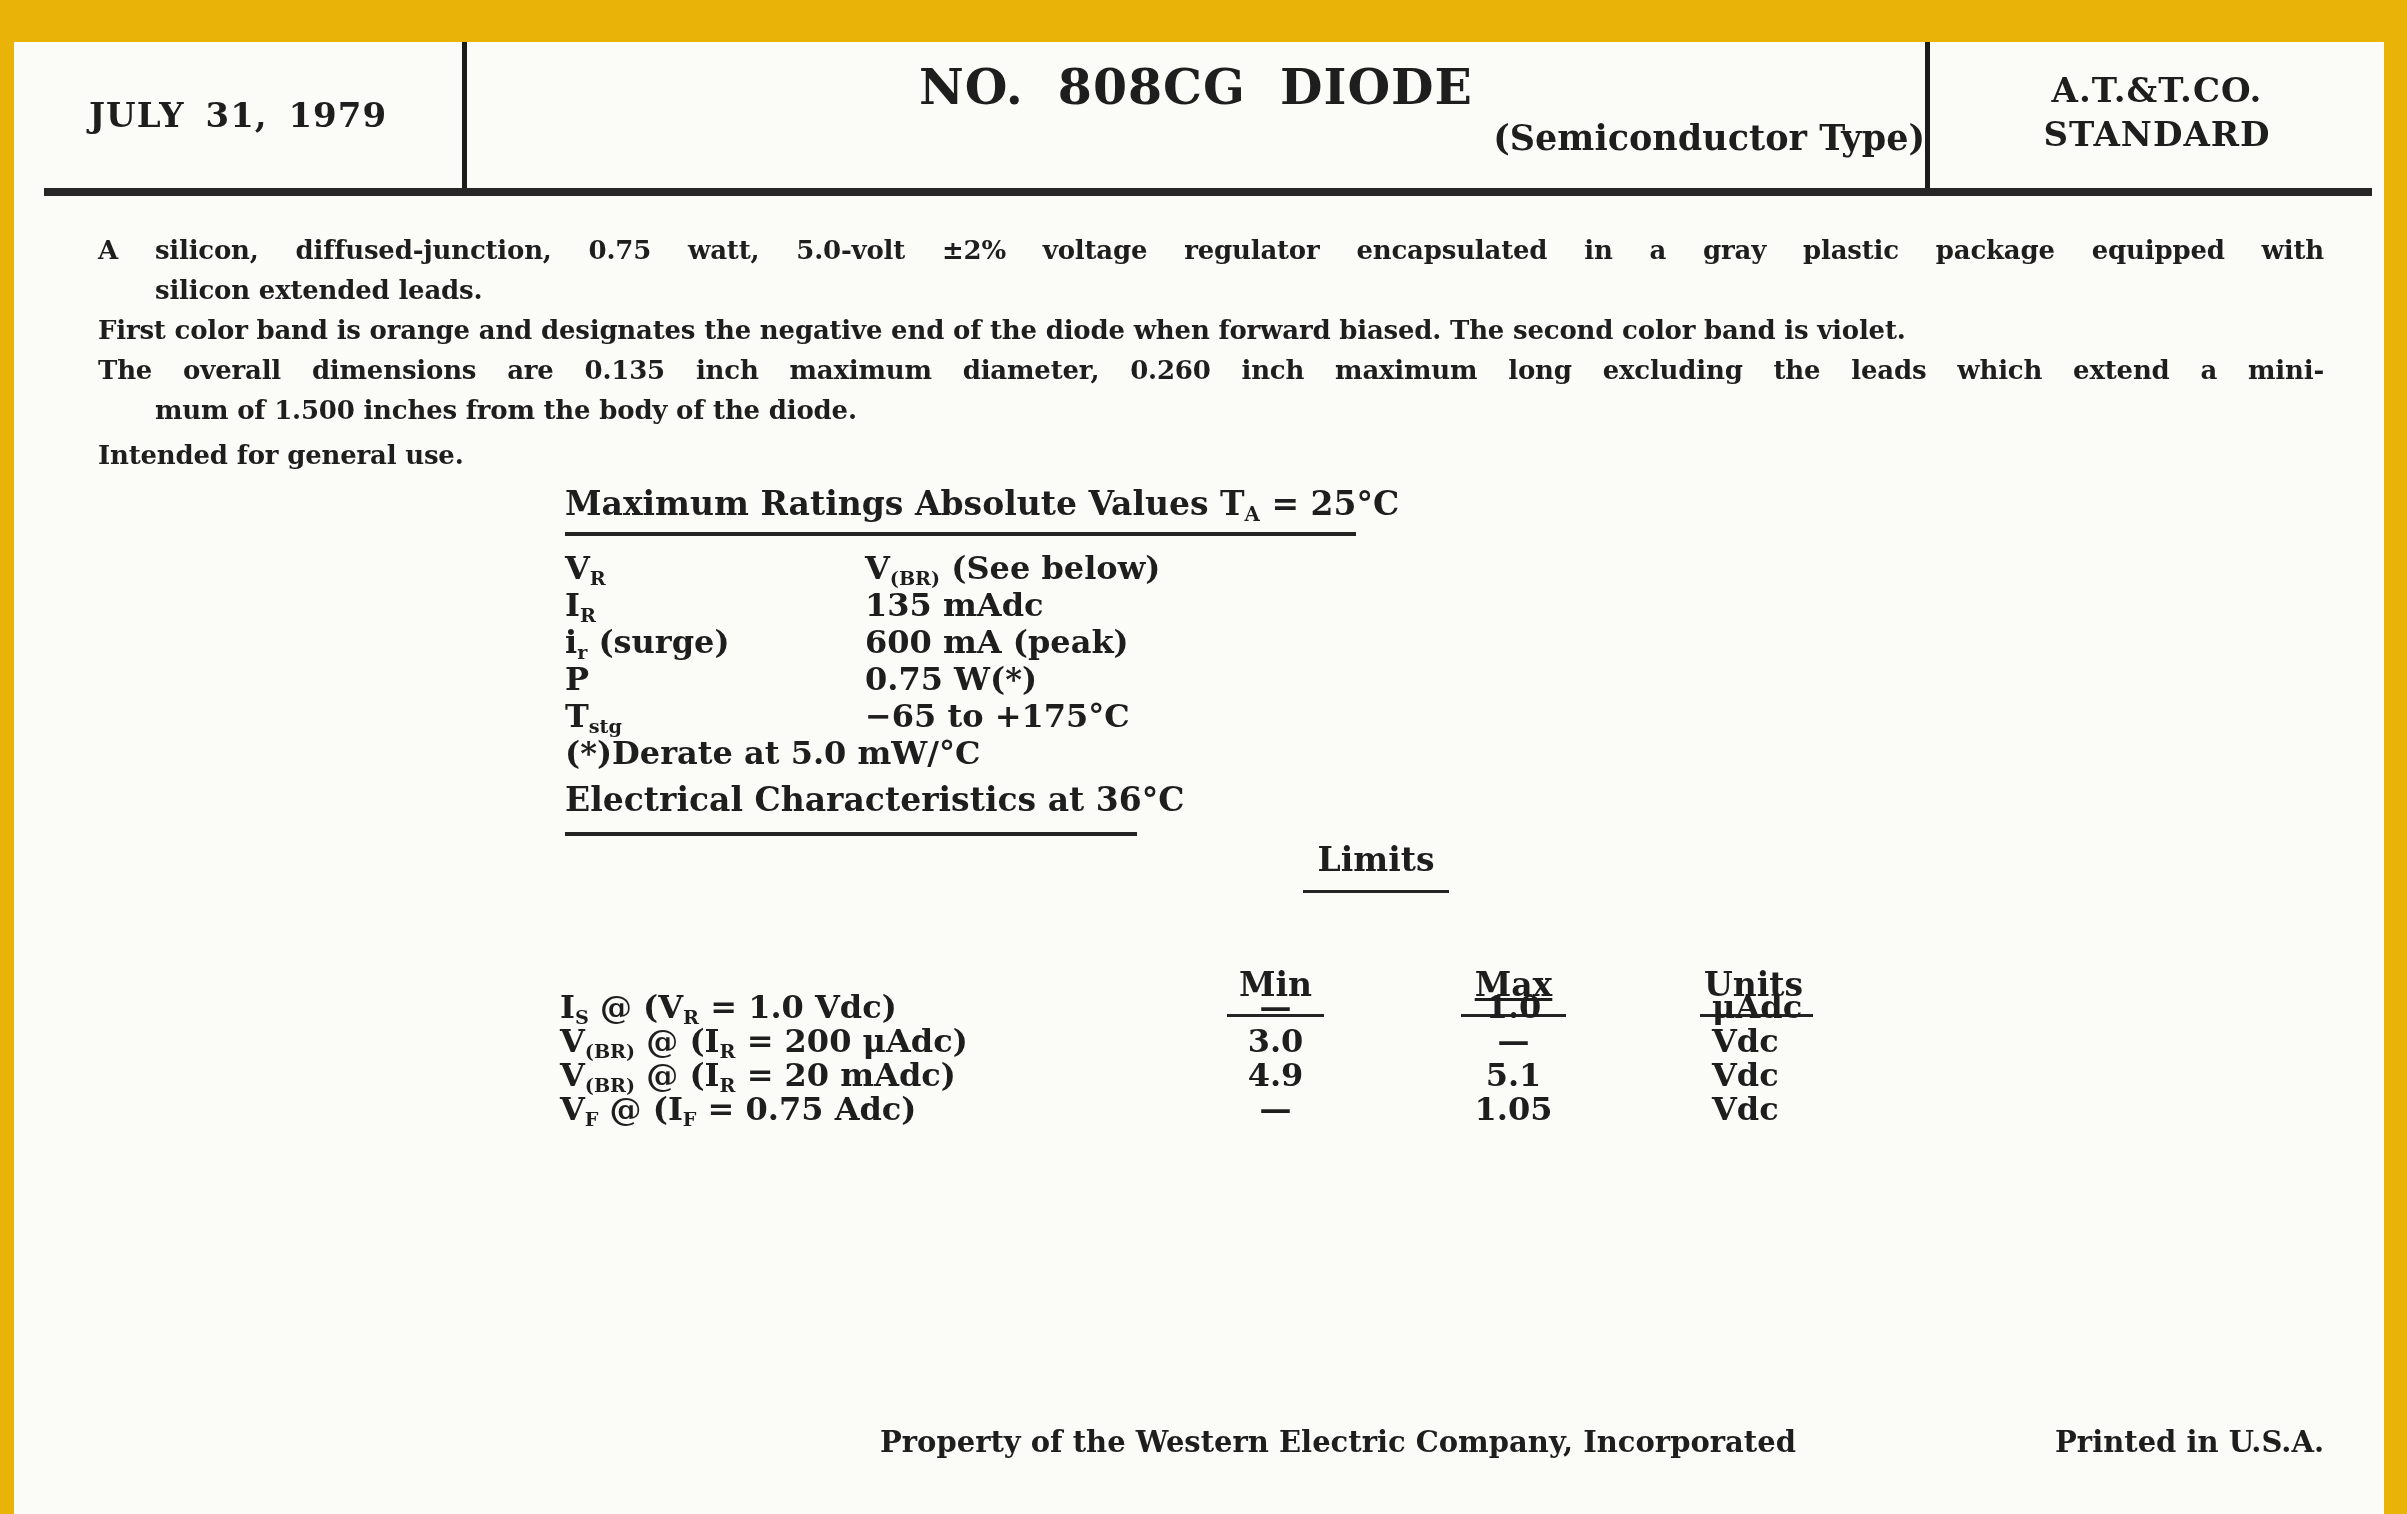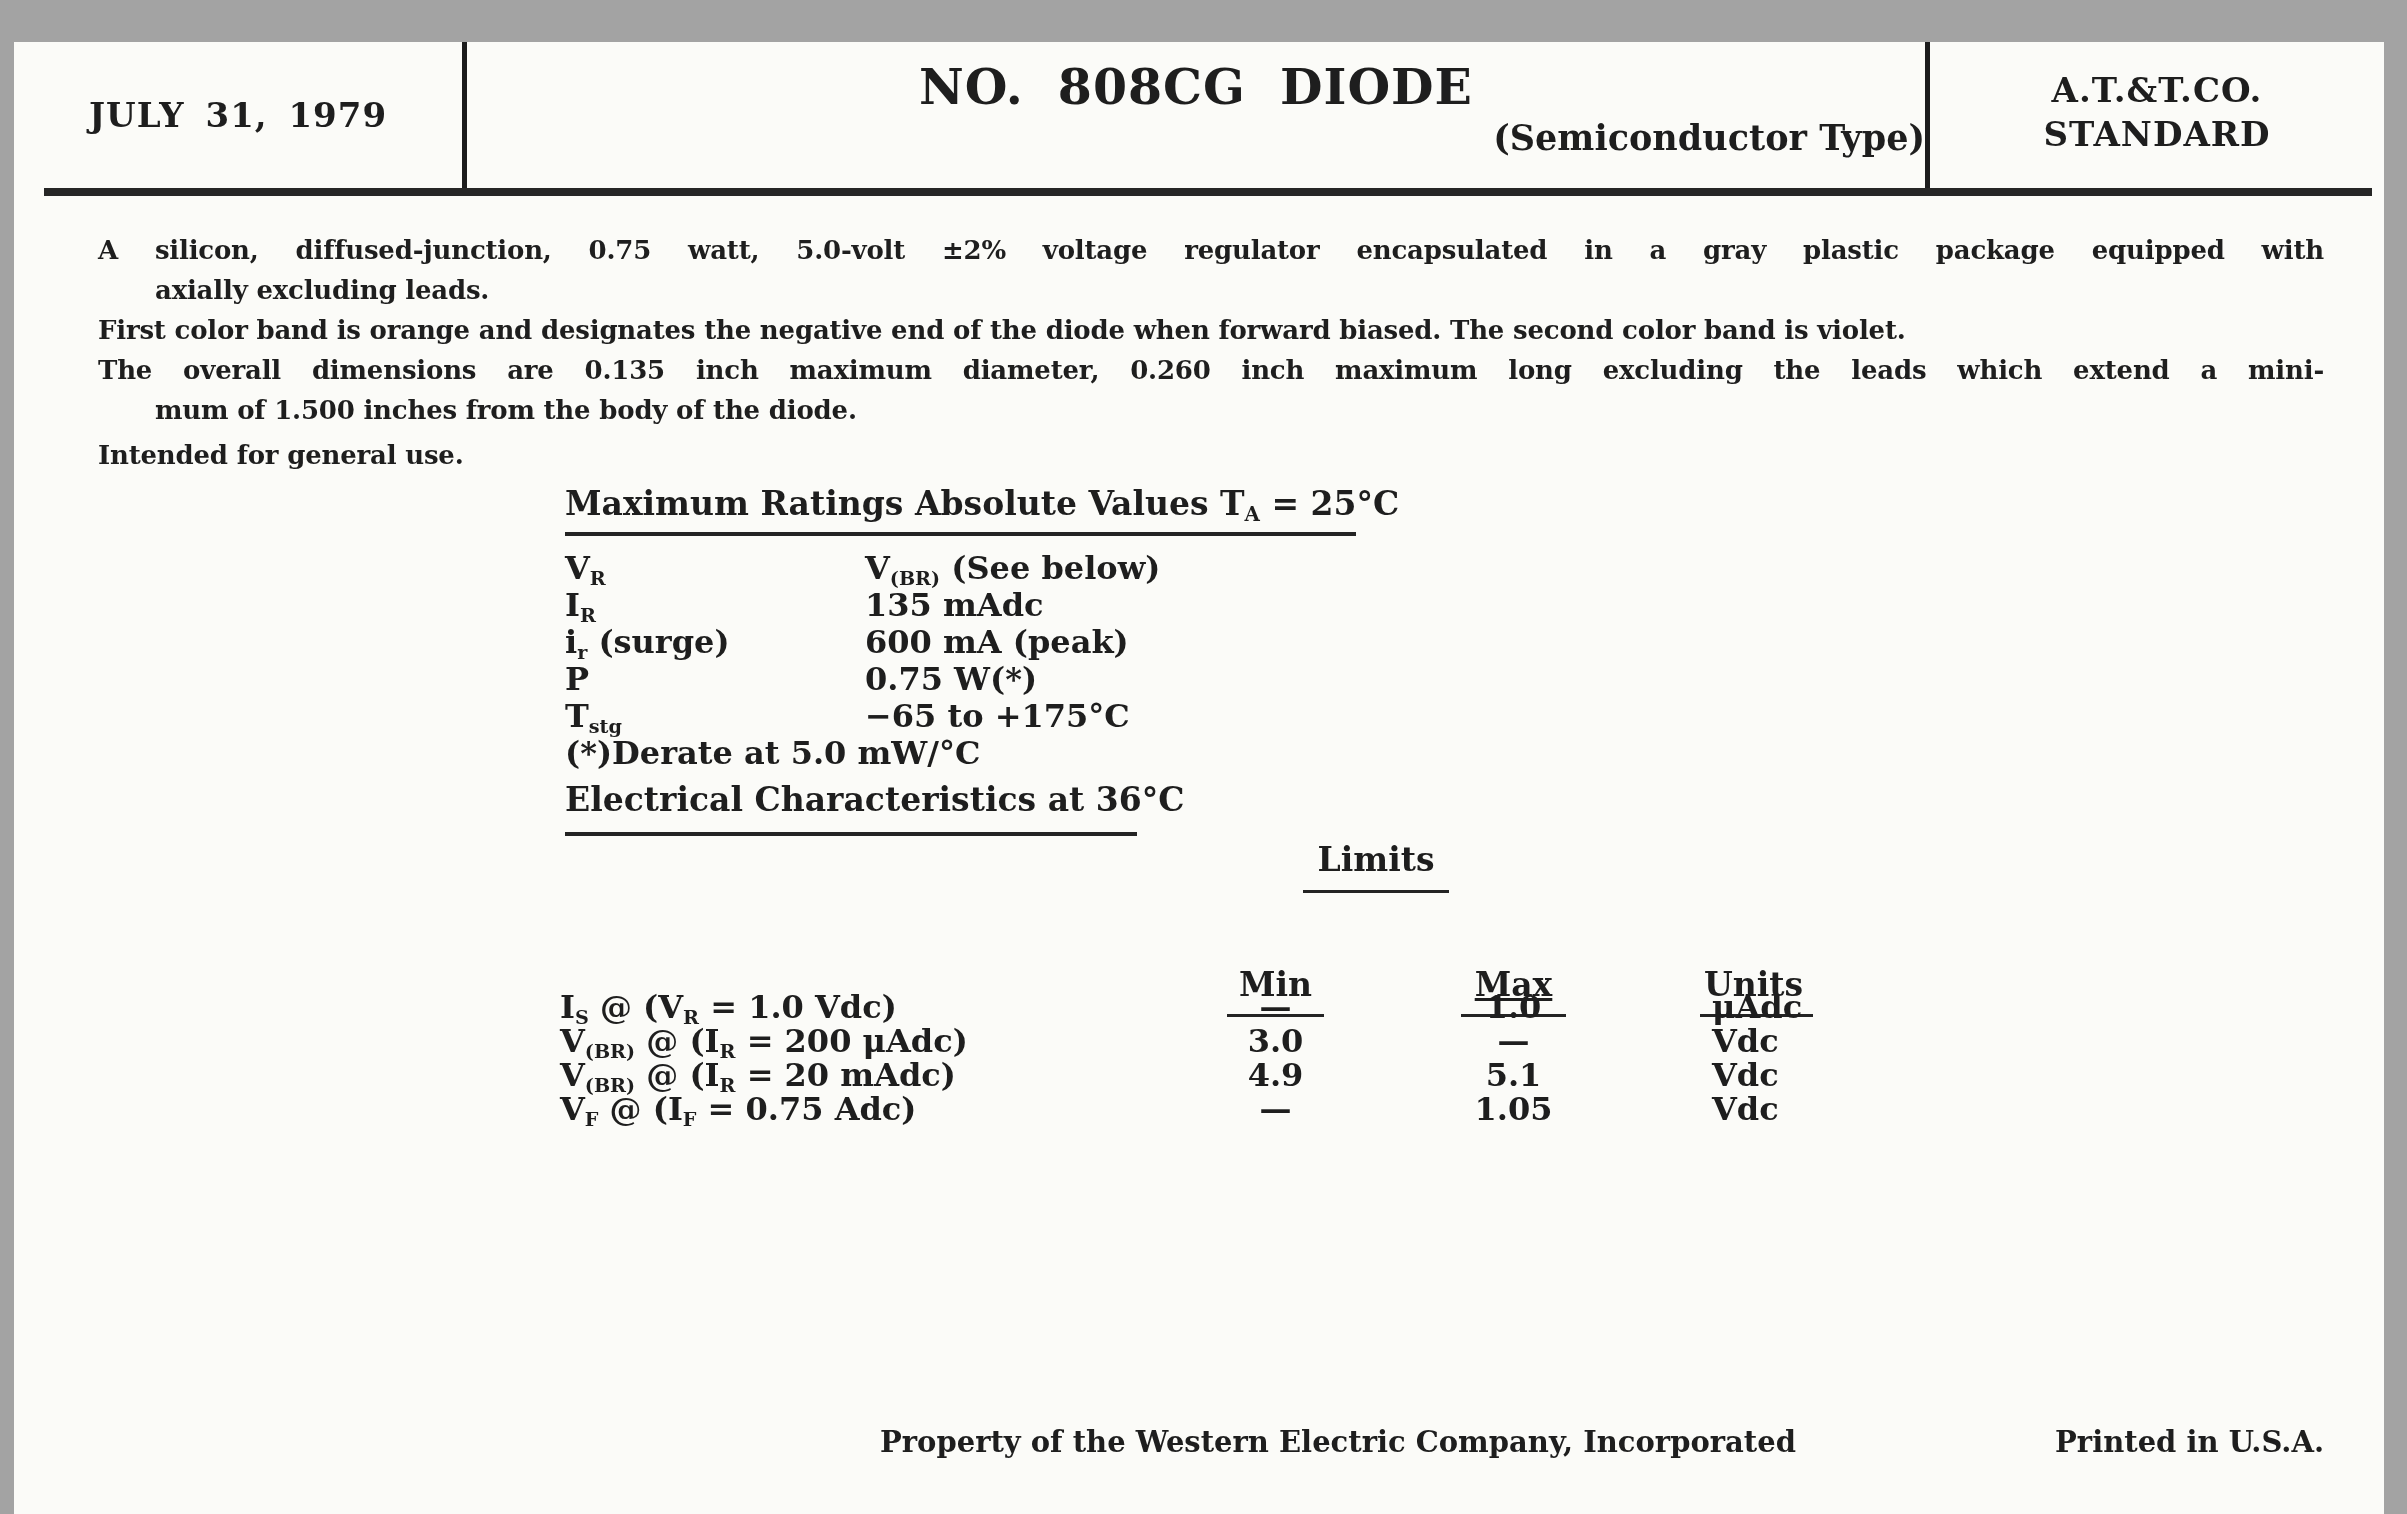--- a/index.html
+++ b/index.html
@@ -1,19 +1,19 @@
 <!DOCTYPE html>
 <html><head>
 <meta charset="utf-8">
 <style>
   html,body { margin:0; padding:0; background:#000; }
   .sheet {
     position:relative;
     width:2408px; height:1515px;
-    background:#a3a3a3;
+    background:#eab308;
     font-family:"DejaVu Serif", serif;
     font-weight:bold;
     color:#1e1e1e;
     overflow:hidden;
   }
   .page {
     position:absolute; left:14px; top:42px; right:24px; bottom:0;
     background:#fbfbf8;
   }
   
@@ -93,21 +93,21 @@
       </div>
       <div class="hdr-cell hdr-right">
         <div class="hdr-org">A.T.&amp;T.CO.</div>
         <div class="hdr-org">STANDARD</div>
       </div>
     </div>
     <div class="hdr-rule"></div>
 
     <div class="intro">
       <div class="jfull">A silicon, diffused-junction, 0.75 watt, 5.0-volt ±2% voltage regulator encapsulated in a gray plastic package equipped with</div>
-      <div class="cont">axially excluding leads.</div>
+      <div class="cont">silicon extended leads.</div>
       <div>First color band is orange and designates the negative end of the diode when forward biased. The second color band is violet.</div>
       <div class="jfull">The overall dimensions are 0.135 inch maximum diameter, 0.260 inch maximum long excluding the leads which extend a mini-</div>
       <div class="cont">mum of 1.500 inches from the body of the diode.</div>
       <div class="gap-top">Intended for general use.</div>
     </div>
 
     <div class="ratings">
       <div class="sec-title"><span>Maximum Ratings Absolute Values T</span><sub>A</sub><span> = 25°C</span></div>
       <div class="sec-rule"></div>
       <div class="rrows">

